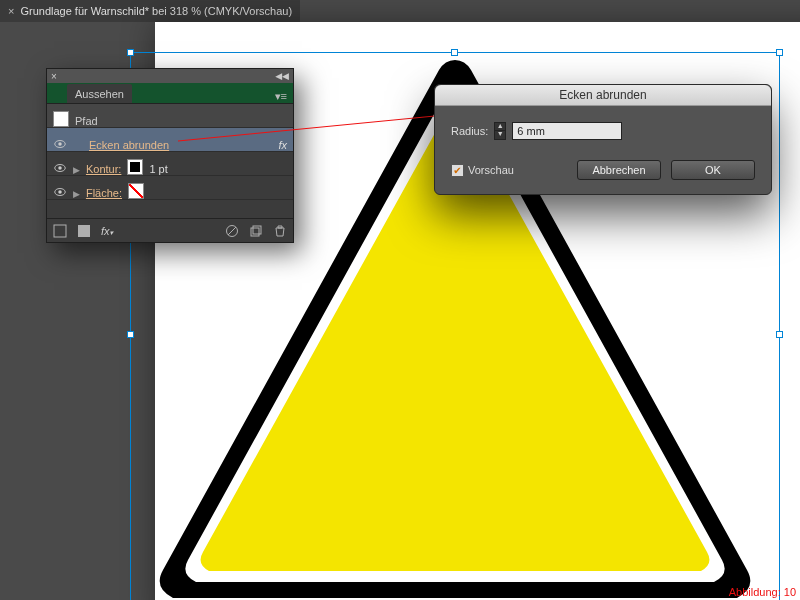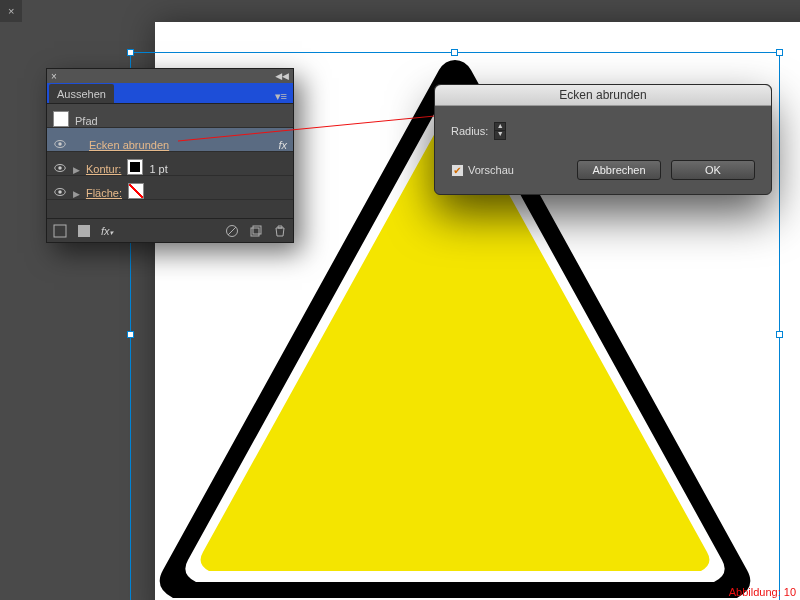--- a/index.html
+++ b/index.html
@@ -65,21 +65,21 @@
       box-shadow: 8px 10px 25px rgba(0,0,0,0.55);
       color: #ccc;
     }
     .panel-head {
       height: 14px;
       background: #535353;
       display: flex; justify-content: space-between;
       padding: 2px 4px 0 4px;
     }
     .panel-head .x { font-size: 10px; cursor: pointer; }
-    .panel-tabbar { display: flex; align-items: flex-end; padding-left: 2px; height: 20px; background:#1d4ed8; }
+    .panel-tabbar { display: flex; align-items: flex-end; padding-left: 20px; height: 20px; background:#14532d; }
     .panel-tab {
       background: #3b3b3b;
       padding: 4px 8px 3px 8px;
       font-size: 11px;
       border-top-left-radius: 2px; border-top-right-radius: 2px;
     }
     .panel-menu { margin-left: auto; margin-right: 6px; color:#bbb; cursor:pointer; }
     .panel-body { background: #3b3b3b; border-top: 1px solid #222; }
     .row {
       display: flex; align-items: flex-end;
@@ -175,20 +175,21 @@
     .caption {
       position:absolute; right: 4px; bottom: 2px;
       color: #e11; font-size: 11px;
     }
   </style>
 </head>
 <body>
 
 <div class="doc-tab">
   <span class="x">×</span>
+  <span>Grundlage für Warnschild* bei 318 % (CMYK/Vorschau)</span>
 </div>
 
 <div class="canvas">
   <div class="artboard"></div>
 
   <svg class="warn-sign" viewBox="0 0 620 560">
 
     <path d="M310 10
              Q320 10 326 20
              L602 520
@@ -309,20 +310,21 @@
 
 <div class="dialog">
   <div class="dialog-title">Ecken abrunden</div>
   <div class="dialog-body">
     <div class="field-row">
       <span>Radius:</span>
       <div class="stepper">
         <div>▲</div>
         <div>▼</div>
       </div>
+      <input class="text-input" value="6 mm" style="">
     </div>
     <div class="dialog-actions">
       <label class="chk">
         <span class="chk-box">✔</span>
         <span>Vorschau</span>
       </label>
       <span class="spacer"></span>
       <div class="btn">Abbrechen</div>
       <div class="btn">OK</div>
     </div>

